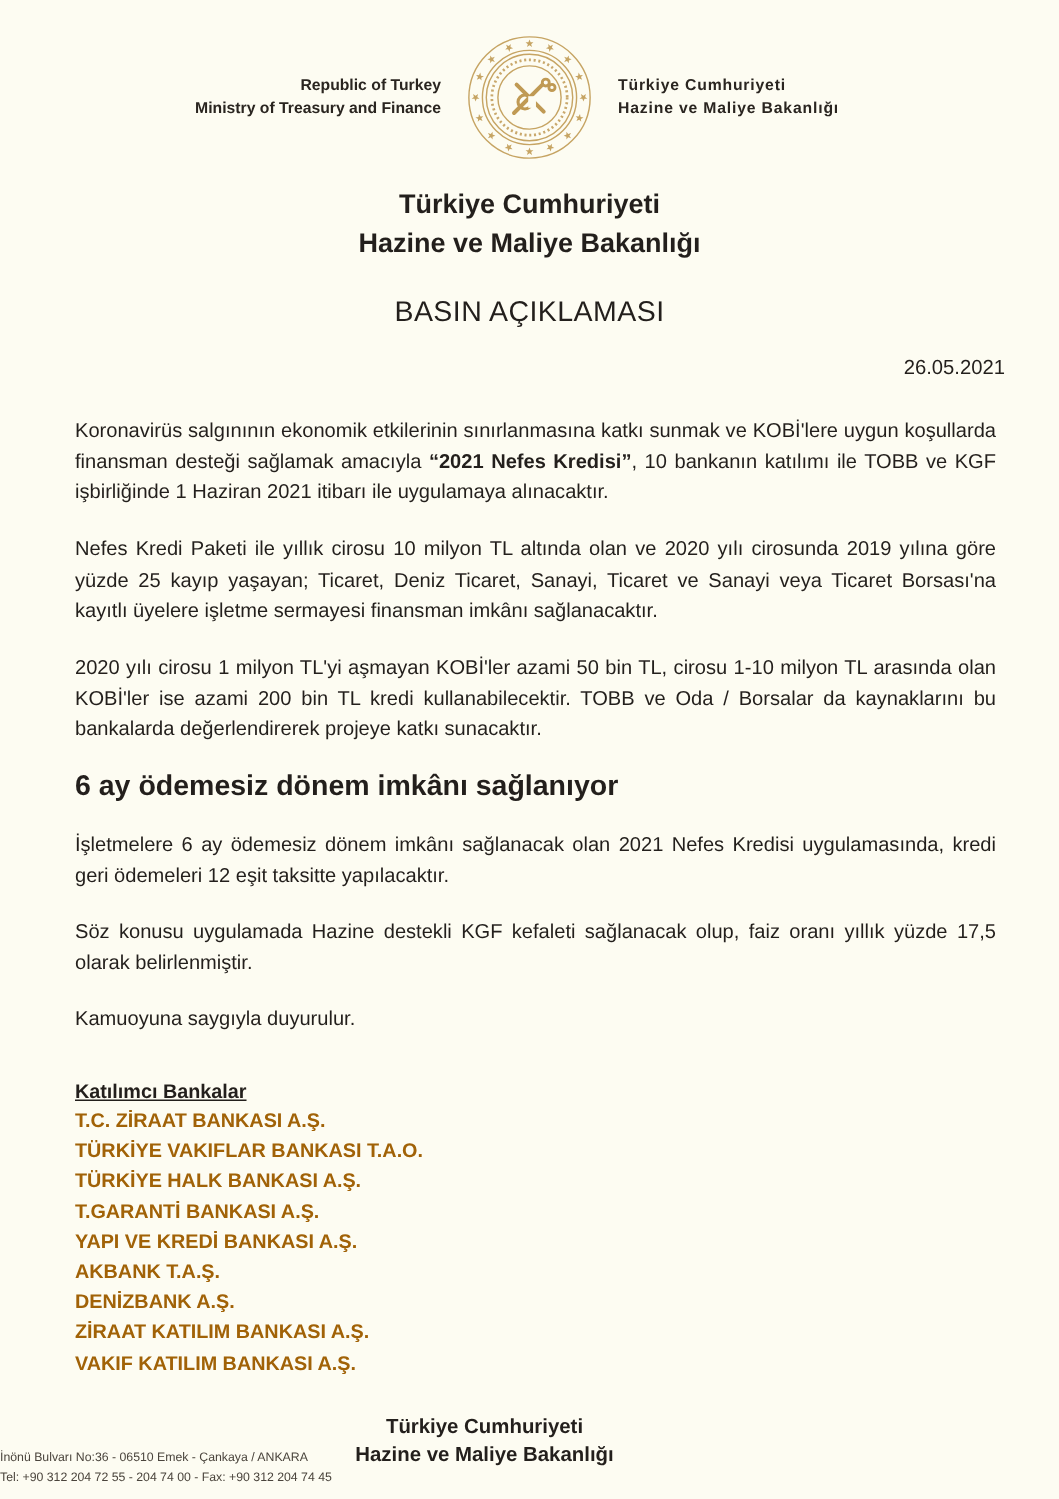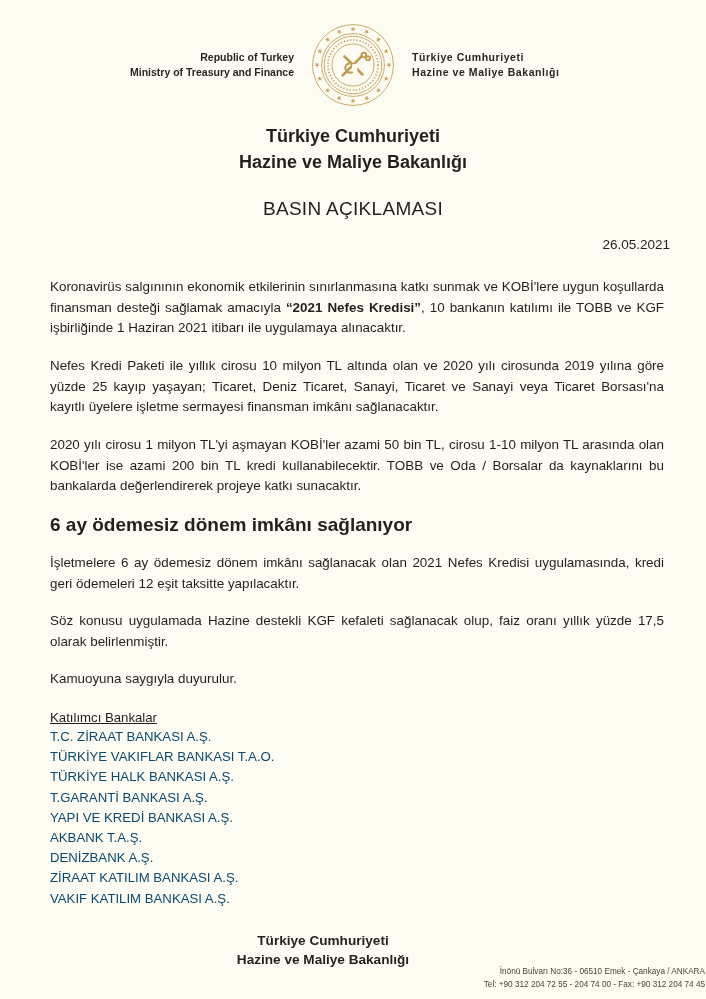--- a/index.html
+++ b/index.html
@@ -104,57 +104,58 @@
   h2.subhead {
     font-size: 19px;
     font-weight: bold;
     margin: 0 0 17px 0;
     text-align: left;
     color: #231f1c;
   }
 
   
   .banks {
-    margin-top: 20px;
+    margin-top: 30px;
+    font-weight: bold;
   }
   .banks-heading {
     font-size: 13.2px;
     text-decoration: underline;
     margin-bottom: 2px;
     color: #231f1c;
   }
   ul.bank-list {
     list-style: none;
     margin: 0;
     padding: 0;
   }
   ul.bank-list li {
     font-size: 13.2px;
     line-height: 1.53;
-    color: #0c4a6e;
+    color: #a16207;
   }
 
   
   .signature {
     margin-top: 22px;
     padding-right: 68px;
     text-align: center;
     font-size: 13.6px;
     font-weight: bold;
     line-height: 1.45;
     color: #231f1c;
   }
 
   
   .footer {
     position: absolute;
     left: 0;
     right: 1px;
     bottom: 8px;
-    text-align: right;
+    text-align: left;
     font-size: 8.2px;
     line-height: 1.5;
     color: #4a443c;
   }
 </style>
 </head>
 <body>
 
 <div class="page">
 

